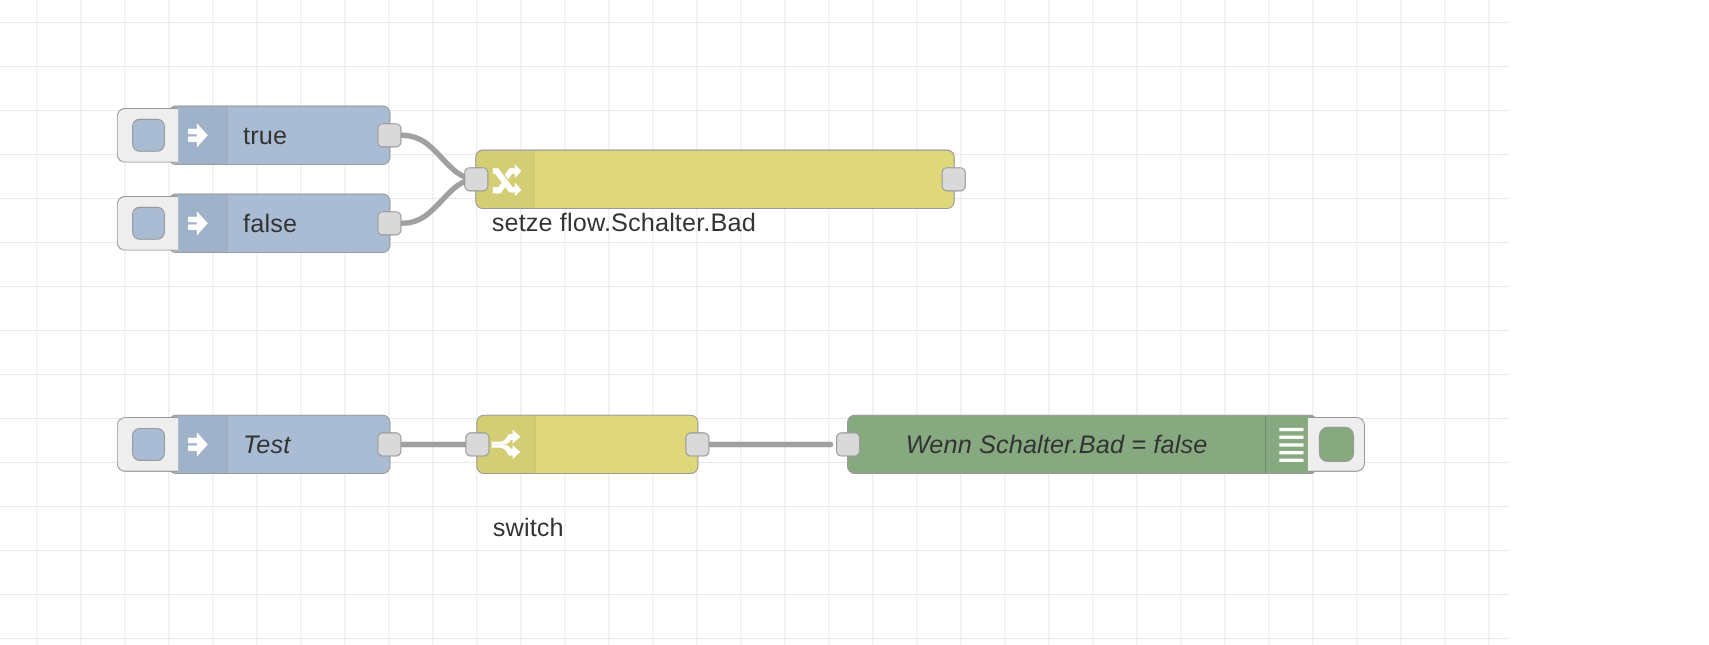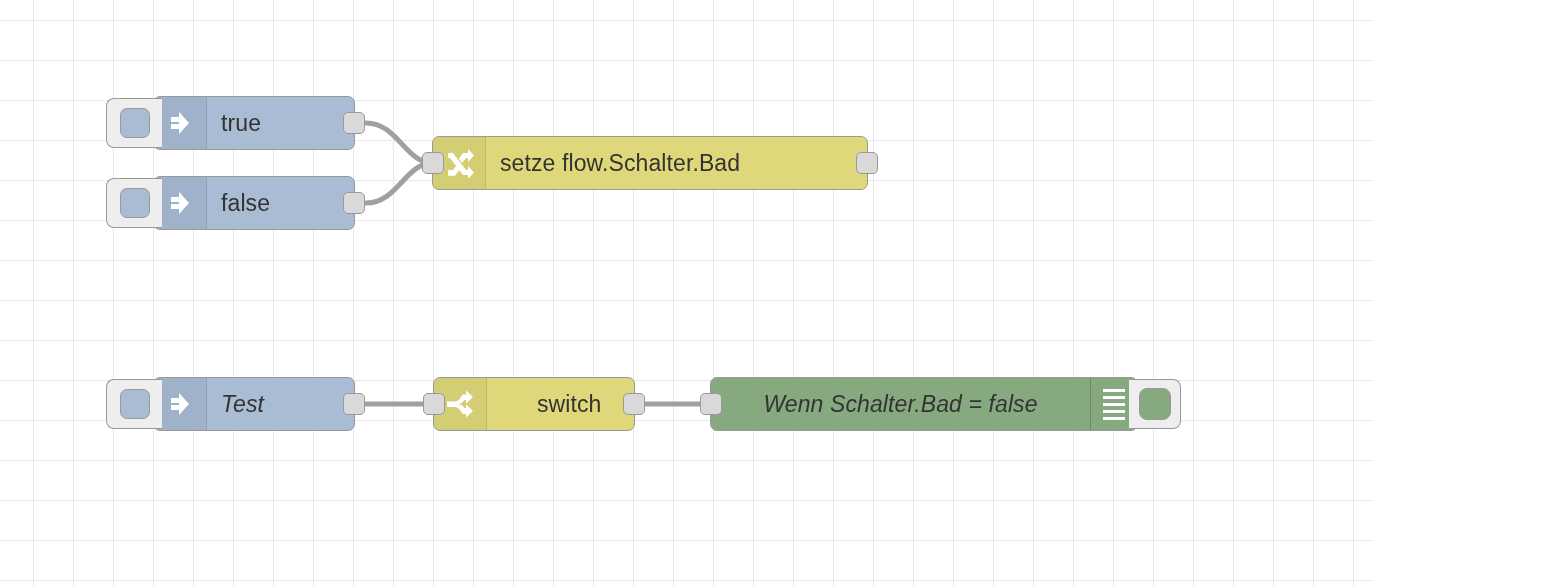--- a/index.html
+++ b/index.html
@@ -40,21 +40,21 @@
     position: absolute;
     box-sizing: border-box;
     height: 54px;
     border: 1px solid #999999;
     border-radius: 7px;
     display: flex;
     align-items: stretch;
     overflow: visible;
   }
   .node-inject   { background: #a9bcd4; }
-  .node-function { background: #dfd87a; }
+  .node-function { background: #dfd87a; flex-direction: column; }
   .node-debug    { background: #87a980; }
 
   
   .node-icon {
     width: 52px;
     flex: 0 0 52px;
     display: flex;
     align-items: center;
     justify-content: center;
     border-top-left-radius: 6px;
@@ -237,21 +237,21 @@
     <div class="node-icon">
       <svg width="30" height="30" viewBox="0 0 30 30">
         <path d="M2 12.5 h7.5 c4 0 6 -3.5 8 -7 h3.5 V1.5 l7 6.5 l-7 6.5 V11 h-1.6 c-2.6 4 -4.4 4 -9.9 4 H2 Z" fill="#ffffff"></path>
         <path d="M2 15 h7.5 c5.5 0 7.3 0 9.9 4 h1.6 v-3.5 l7 6.5 l-7 6.5 V25 h-3.5 c-2 -3.5 -4 -7 -8 -7 H2 Z" fill="#ffffff"></path>
       </svg>
     </div>
     <div class="node-label">switch</div>
     <div class="port port-out"></div>
   </div>
 
-  <div class="node node-debug" id="n-debug" style="left:710px; top:377px; width:428px;">
+  <div class="node node-debug" id="n-debug" style="left:770px; top:377px; width:428px;">
     <div class="port port-in"></div>
     <div class="node-label italic center">Wenn Schalter.Bad = false</div>
     <div class="debug-lines">
       <i></i>
         <i></i>
         <i></i>
         <i></i>
         <i></i>
     </div>
     <div class="debug-button">

